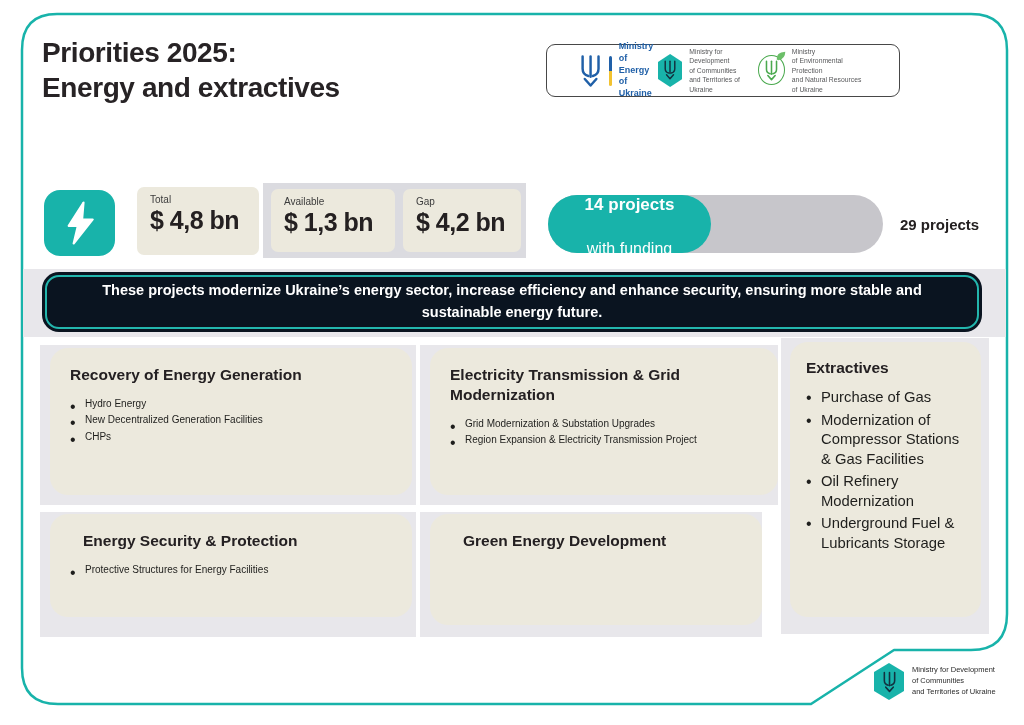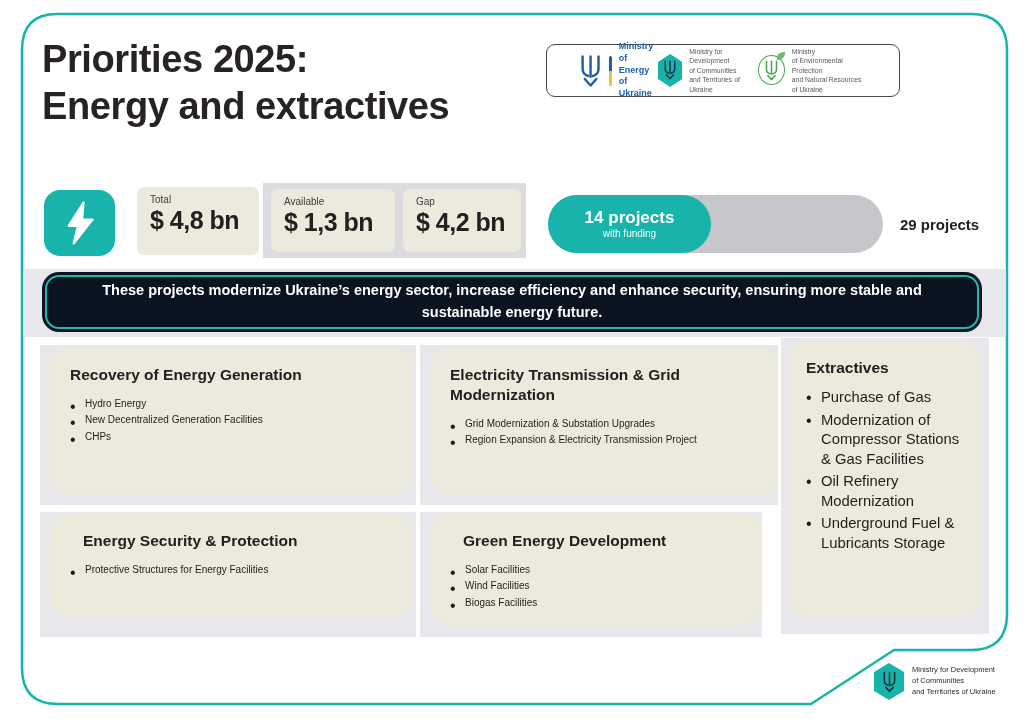--- a/index.html
+++ b/index.html
@@ -5,21 +5,21 @@
   * { margin:0; padding:0; box-sizing:border-box; }
   html,body { background:#ffffff; }
   body { font-family:"Liberation Sans", sans-serif; }
   .page { position:relative; width:1024px; height:725px; background:#fff; overflow:hidden; }
   .abs { position:absolute; }
 
   
   #outline { position:absolute; left:0; top:0; z-index:0; }
 
   
-  .page-title { left:42px; top:36px; font-size:38px; font-weight:700; color:#272325; line-height:1.24; letter-spacing:-0.4px; }
+  .page-title { left:42px; top:36px; font-size:28px; font-weight:700; color:#272325; line-height:1.24; letter-spacing:-0.4px; }
 
   
   .logo-box { left:546px; top:44px; width:354px; height:53px; background:#fff; border:1.5px solid #474747; border-radius:9px; display:flex; align-items:center; justify-content:space-between; padding:0 32px; }
   .logo-group { display:flex; align-items:center; gap:7px; }
   .trident { display:block; }
   .energy-bar { width:3px; height:30px; background:linear-gradient(to bottom,#2060a8 50%,#f2c230 50%); border-radius:2px; }
   .energy-text { font-size:9px; font-weight:700; color:#2060a8; line-height:1.3; }
   .gray-logo-text { font-size:6.8px; color:#58595b; line-height:1.4; }
   .hex { width:27px; height:33px; background:#18b3aa; clip-path:polygon(50% 0,100% 24%,100% 76%,50% 100%,0 76%,0 24%); display:flex; align-items:center; justify-content:center; }
   .env-circle { position:relative; width:30px; height:30px; border:1.7px solid #4aa94e; border-radius:50%; display:flex; align-items:center; justify-content:center; }
@@ -30,23 +30,23 @@
   .stats-panel { left:263px; top:183px; width:263px; height:75px; background:#dbdbe0; }
   .stat-card { background:#ece9dd; border-radius:7px; padding:7px 13px 9px; }
   .stat-total { left:137px; top:187px; width:122px; height:68px; }
   .stat-available { left:271px; top:189px; width:124px; height:63px; }
   .stat-gap { left:403px; top:189px; width:118px; height:63px; }
   .stat-label { font-size:10px; color:#3c3c3c; }
   .stat-value { font-size:25px; font-weight:700; color:#242021; letter-spacing:-0.5px; margin-top:1px; white-space:nowrap; }
 
   
   .progress-track { left:548px; top:195px; width:335px; height:58px; background:#c7c6cb; border-radius:29px; }
-  .progress-fill { position:absolute; left:0; top:0; width:163px; height:58px; background:#18b3aa; border-radius:29px; display:flex; flex-direction:column; align-items:center; justify-content:center; color:#fff; }
+  .progress-fill { position:absolute; left:0; top:0; width:163px; height:58px; background:#18b3aa; border-radius:29px; display:flex; flex-direction:column; align-items:center; justify-content:flex-start; color:#fff; }
   .fill-line1 { font-size:17px; font-weight:700; line-height:1.15; }
-  .fill-line2 { font-size:10px; line-height:1.2; }
+  .fill-line2 { font-size:16px; line-height:1.2;margin-top:24px; }
   .total-projects { left:900px; top:216px; font-size:15px; font-weight:700; color:#242021; }
 
   
   .banner-strip { left:23px; top:269px; width:983px; height:68px; background:#e8e7eb; }
   .banner { left:45px; top:275px; width:934px; height:54px; background:#0a1420; border:2.5px solid #23b6ad; box-shadow:0 0 0 3px #0a1420; border-radius:14px; display:flex; align-items:center; justify-content:center; }
   .banner-text { color:#fff; font-size:14.5px; font-weight:700; text-align:center; line-height:1.5; padding:0 26px; }
 
   
   .backdrop { background:#e8e7eb; }
   .card { background:#ece9dd; border-radius:18px; padding:17px 20px; }
@@ -198,25 +198,20 @@
 
   <div class="abs card c2">
     <div class="card-title indent">Energy Security &amp; Protection</div>
     <ul class="blist">
       <li>Protective Structures for Energy Facilities</li>
     </ul>
   </div>
 
   <div class="abs card c4">
     <div class="card-title indent">Green Energy Development</div>
-    <ul class="blist">
-      <li>Solar Facilities</li>
-      <li>Wind Facilities</li>
-      <li>Biogas Facilities</li>
-    </ul>
   </div>
 
   <div class="abs card c5">
     <div class="card-title">Extractives</div>
     <ul class="blist">
       <li>Purchase of Gas</li>
       <li>Modernization of Compressor Stations &amp; Gas Facilities</li>
       <li>Oil Refinery Modernization</li>
       <li>Underground Fuel &amp; Lubricants Storage</li>
     </ul>

